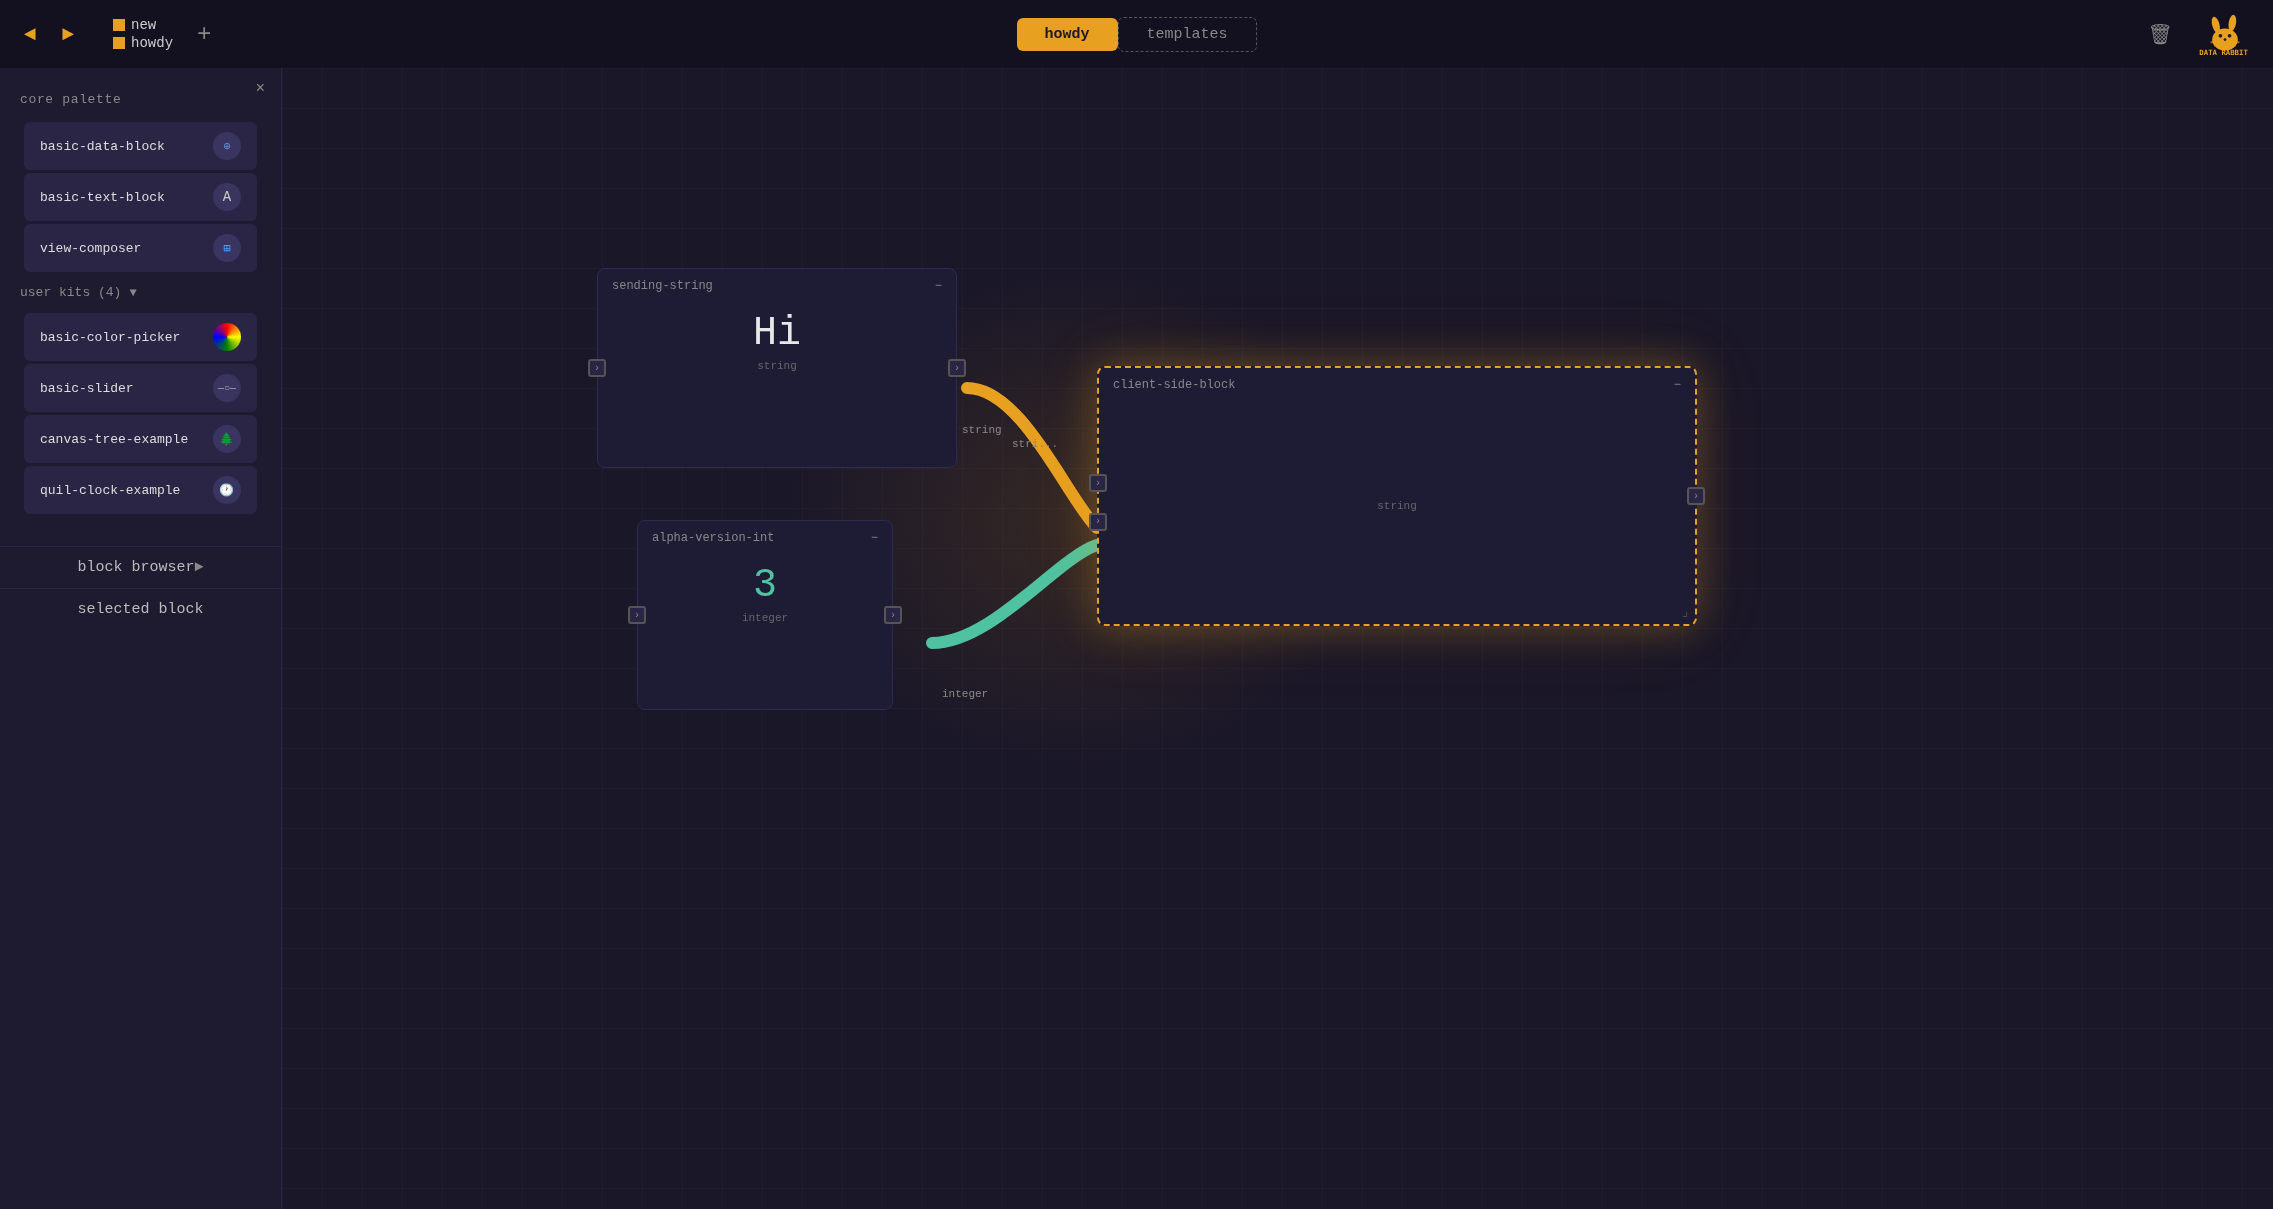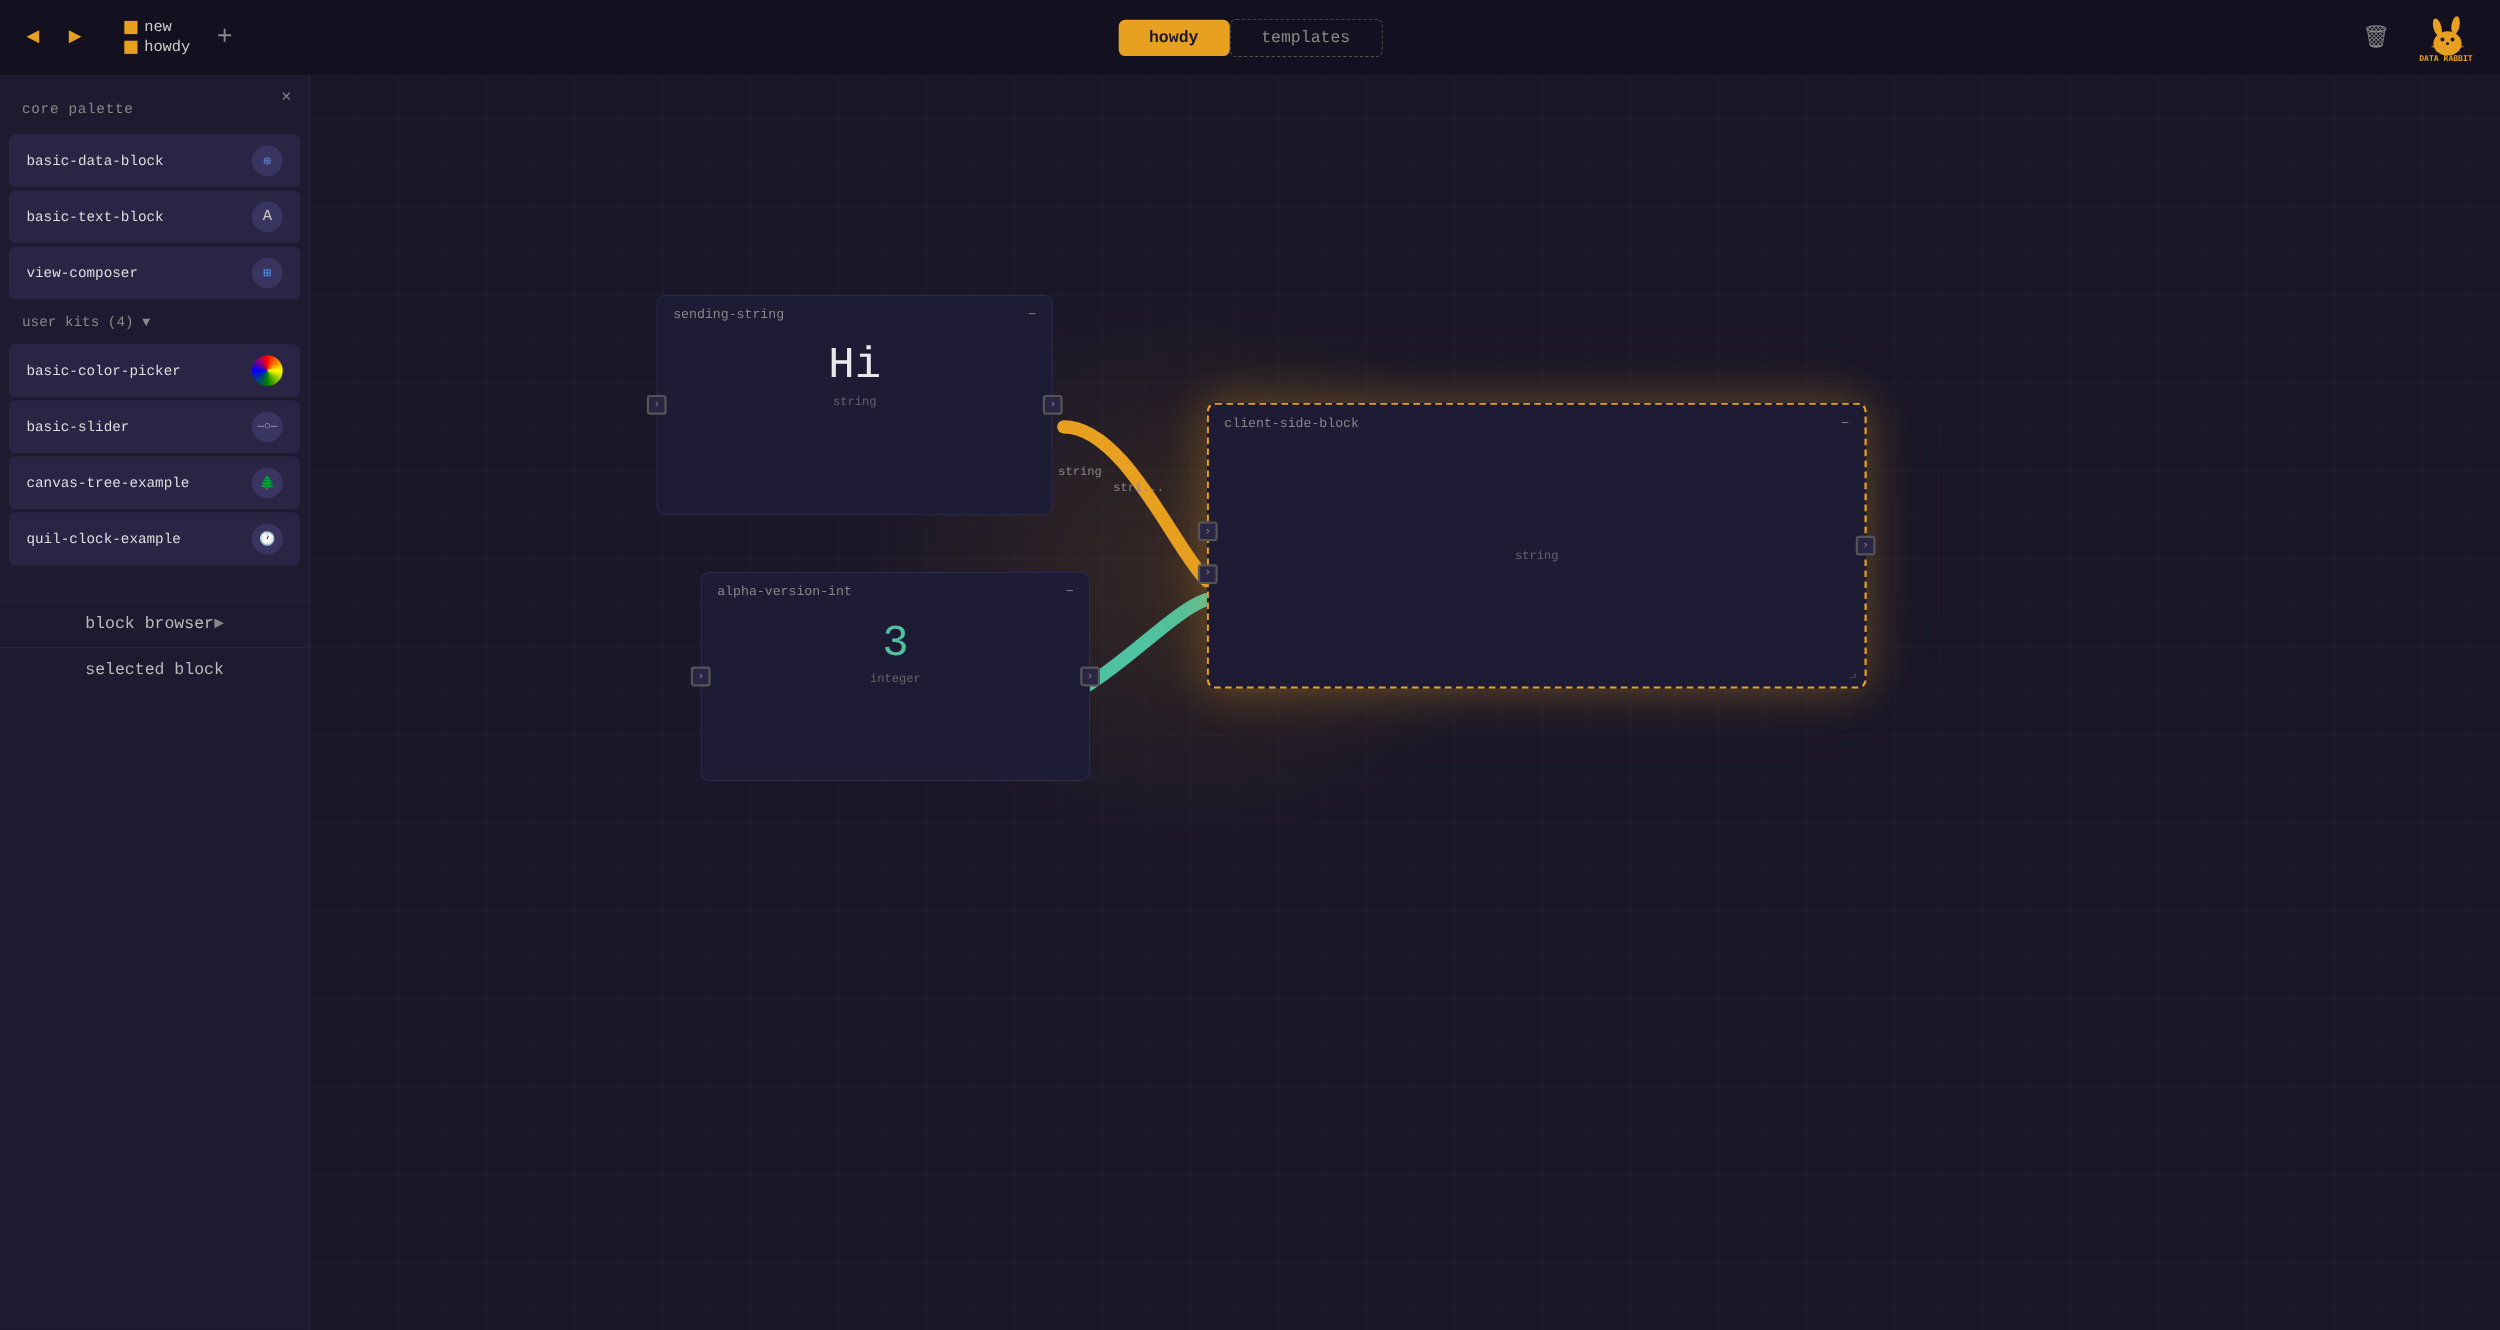--- a/index.html
+++ b/index.html
@@ -139,21 +139,21 @@
       font-size: 13px;
       color: #888;
       padding: 8px 20px 12px;
       letter-spacing: 0.05em;
     }
     .palette-item {
       display: flex;
       align-items: center;
       justify-content: space-between;
       padding: 10px 16px;
-      margin: 3px 8px;
+      margin: 3px 24px;
       border-radius: 6px;
       background: #2a2545;
       cursor: pointer;
       font-size: 13px;
       color: #ddd;
     }
     .palette-item .item-icon {
       width: 28px;
       height: 28px;
       border-radius: 50%;
@@ -294,21 +294,21 @@
       left: 315px;
       top: 200px;
       width: 360px;
       height: 200px;
     }
 
     
     .block-alpha {
       left: 355px;
       top: 452px;
-      width: 354px;
+      width: 256px;
       height: 190px;
     }
 
     
     .block-client {
       left: 815px;
       top: 298px;
       width: 600px;
       height: 260px;
       border: 2px dashed #e8a020;

